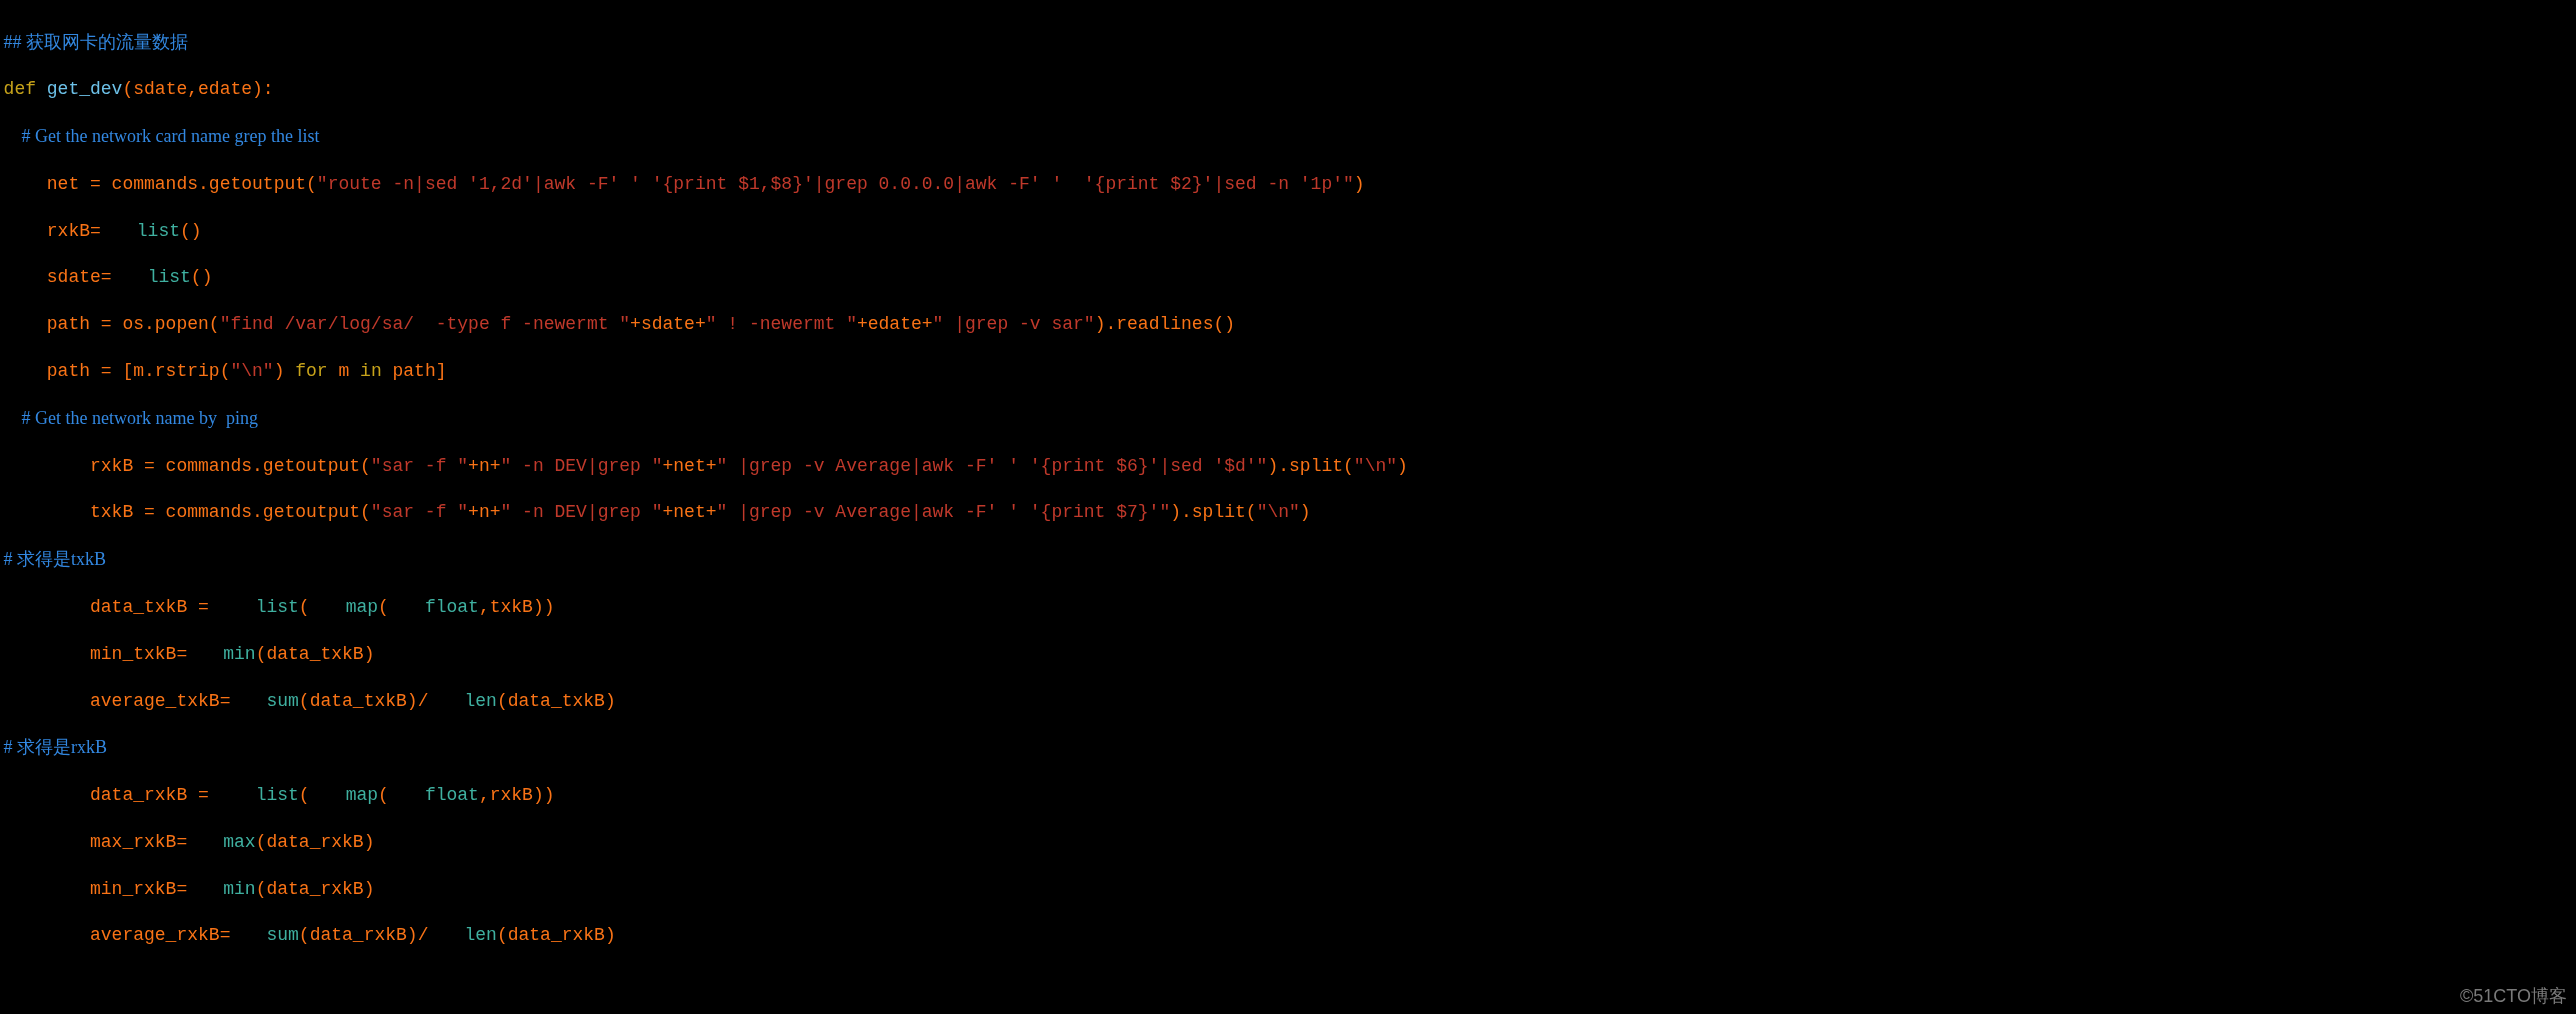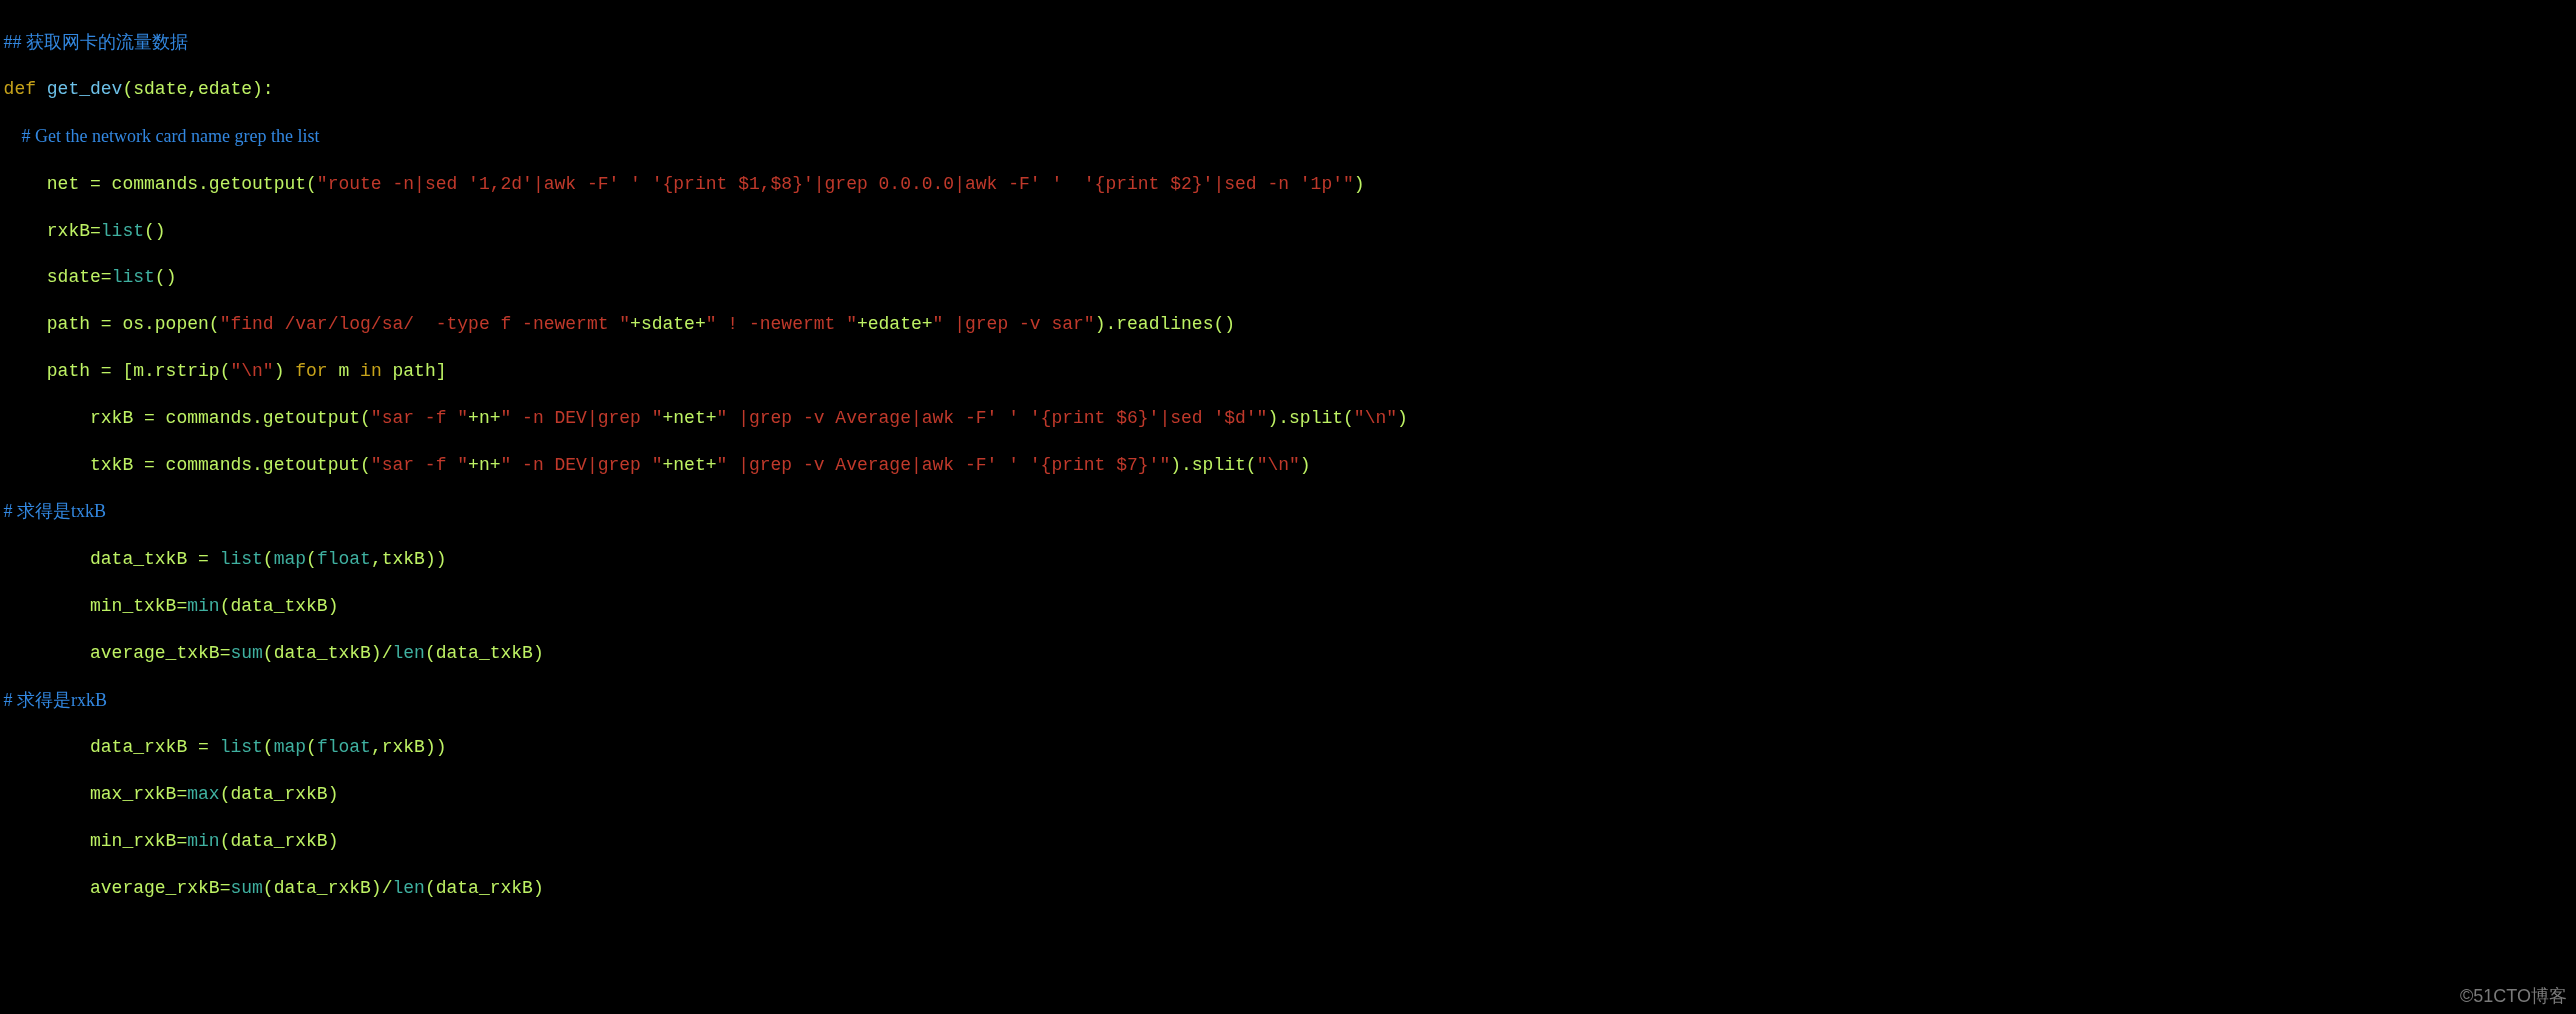--- a/index.html
+++ b/index.html
@@ -16,23 +16,23 @@
     position: relative;
   }
   .code-container {
     padding: 7.2px 3.6px;
     white-space: pre;
   }
   .line { display: block; } 
   .c-blue   { color: #3287e0; font-family: Liberation Serif, serif; } 
   .c-yellow { color: #c7a31a; } 
   .c-lblue  { color: #6dc1e8; } 
-  .c-white  { color: #bef264; }
+  .c-white  { color: #f97316; }
   .c-red    { color: #c0392b; } 
-  .c-teal   { color: #3fb0a0; }
+  .c-teal   { color: #3fb0a0; margin-left: 36px; }
   .watermark {
     position: absolute;
     bottom: 5.4px;
     right: 9px;
     font-size: 18px;
     color: #7a7a7a;
     font-family: sans-serif;
   }
 </style>
 </head>
@@ -40,20 +40,21 @@
 
 <div class="code-container">
 <span class="line"><span class="c-blue">## 获取网卡的流量数据</span></span>
 <span class="line"><span class="c-yellow">def</span><span class="c-lblue"> get_dev</span><span class="c-white">(sdate,edate):</span></span>
 <span class="line"><span class="c-blue">    # Get the network card name grep the list</span></span>
 <span class="line"><span class="c-white">    net = commands.getoutput(</span><span class="c-red">"route -n|sed '1,2d'|awk -F' ' '{print $1,$8}'|grep 0.0.0.0|awk -F' '  '{print $2}'|sed -n '1p'"</span><span class="c-white">)</span></span>
 <span class="line"><span class="c-white">    rxkB=</span><span class="c-teal">list</span><span class="c-white">()</span></span>
 <span class="line"><span class="c-white">    sdate=</span><span class="c-teal">list</span><span class="c-white">()</span></span>
 <span class="line"><span class="c-white">    path = os.popen(</span><span class="c-red">"find /var/log/sa/  -type f -newermt "</span><span class="c-white">+sdate+</span><span class="c-red">" ! -newermt "</span><span class="c-white">+edate+</span><span class="c-red">" |grep -v sar"</span><span class="c-white">).readlines()</span></span>
 <span class="line"><span class="c-white">    path = [m.rstrip(</span><span class="c-red">"\n"</span><span class="c-white">) </span><span class="c-yellow">for</span><span class="c-white"> m </span><span class="c-yellow">in</span><span class="c-white"> path]</span></span>
+<span class="line"><span class="c-blue">    # Get the network name by  ping</span></span>
 <span class="line"><span class="c-white">        rxkB = commands.getoutput(</span><span class="c-red">"sar -f "</span><span class="c-white">+n+</span><span class="c-red">" -n DEV|grep "</span><span class="c-white">+net+</span><span class="c-red">" |grep -v Average|awk -F' ' '{print $6}'|sed '$d'"</span><span class="c-white">).split(</span><span class="c-red">"\n"</span><span class="c-white">)</span></span>
 <span class="line"><span class="c-white">        txkB = commands.getoutput(</span><span class="c-red">"sar -f "</span><span class="c-white">+n+</span><span class="c-red">" -n DEV|grep "</span><span class="c-white">+net+</span><span class="c-red">" |grep -v Average|awk -F' ' '{print $7}'"</span><span class="c-white">).split(</span><span class="c-red">"\n"</span><span class="c-white">)</span></span>
 <span class="line"><span class="c-blue"># 求得是txkB</span></span>
 <span class="line"><span class="c-white">        data_txkB = </span><span class="c-teal">list</span><span class="c-white">(</span><span class="c-teal">map</span><span class="c-white">(</span><span class="c-teal">float</span><span class="c-white">,txkB))</span></span>
 <span class="line"><span class="c-white">        min_txkB=</span><span class="c-teal">min</span><span class="c-white">(data_txkB)</span></span>
 <span class="line"><span class="c-white">        average_txkB=</span><span class="c-teal">sum</span><span class="c-white">(data_txkB)/</span><span class="c-teal">len</span><span class="c-white">(data_txkB)</span></span>
 <span class="line"><span class="c-blue"># 求得是rxkB</span></span>
 <span class="line"><span class="c-white">        data_rxkB = </span><span class="c-teal">list</span><span class="c-white">(</span><span class="c-teal">map</span><span class="c-white">(</span><span class="c-teal">float</span><span class="c-white">,rxkB))</span></span>
 <span class="line"><span class="c-white">        max_rxkB=</span><span class="c-teal">max</span><span class="c-white">(data_rxkB)</span></span>
 <span class="line"><span class="c-white">        min_rxkB=</span><span class="c-teal">min</span><span class="c-white">(data_rxkB)</span></span>

